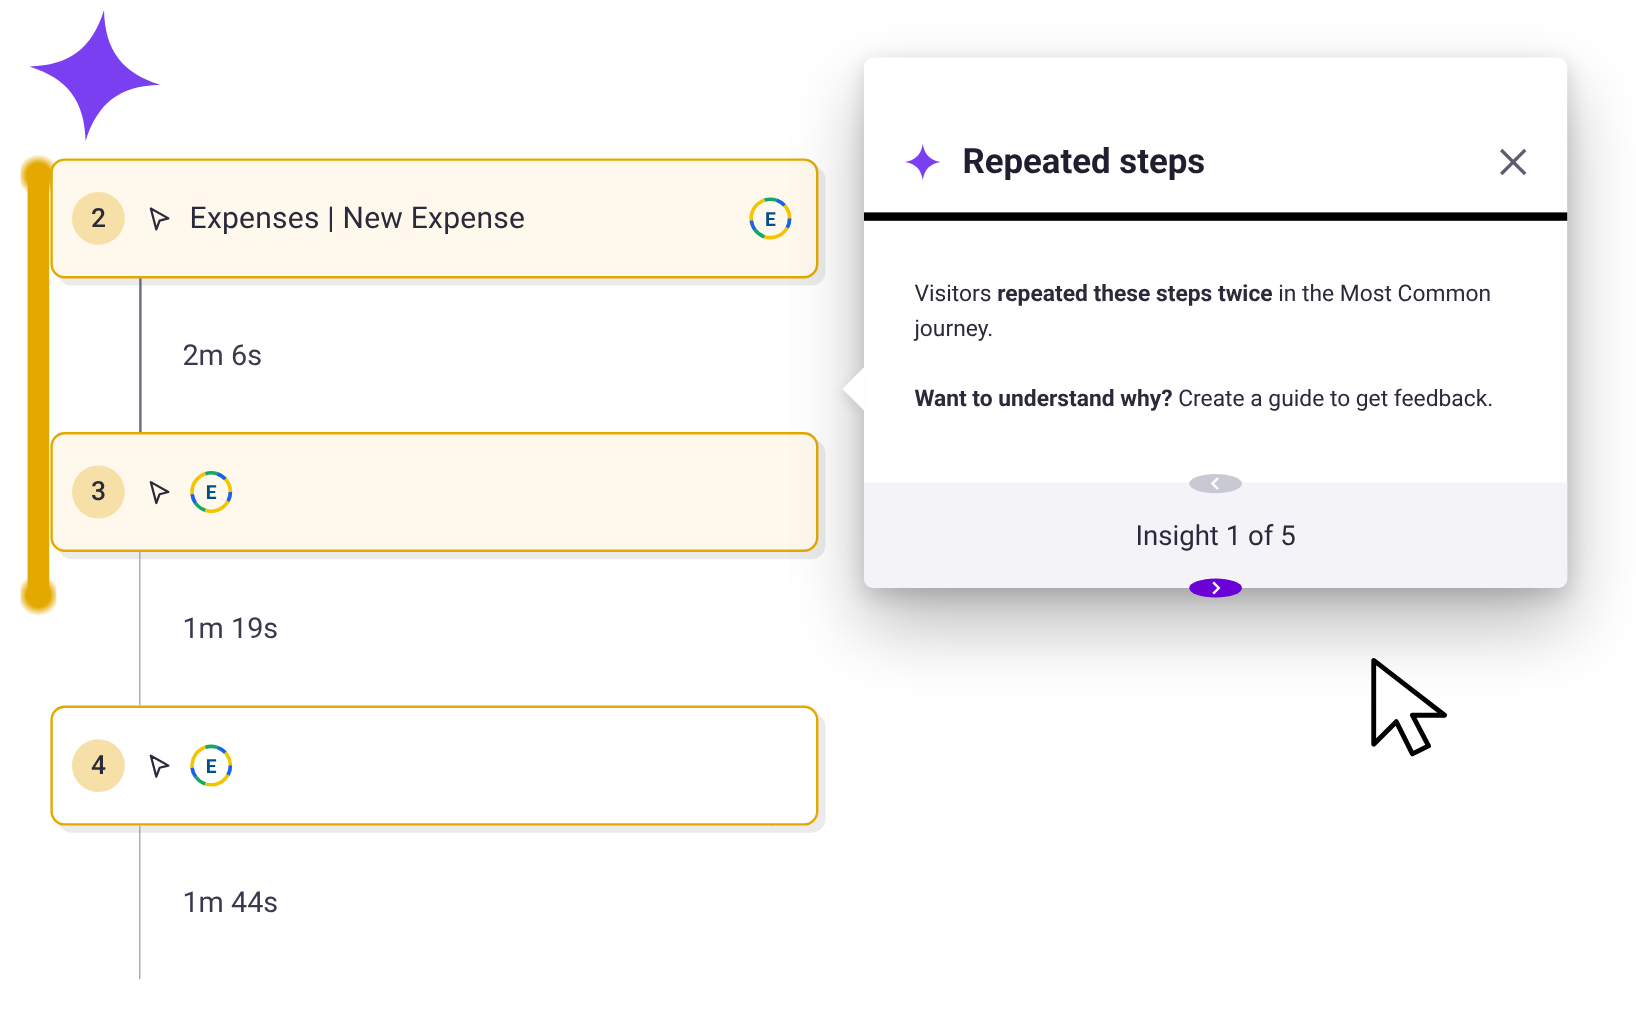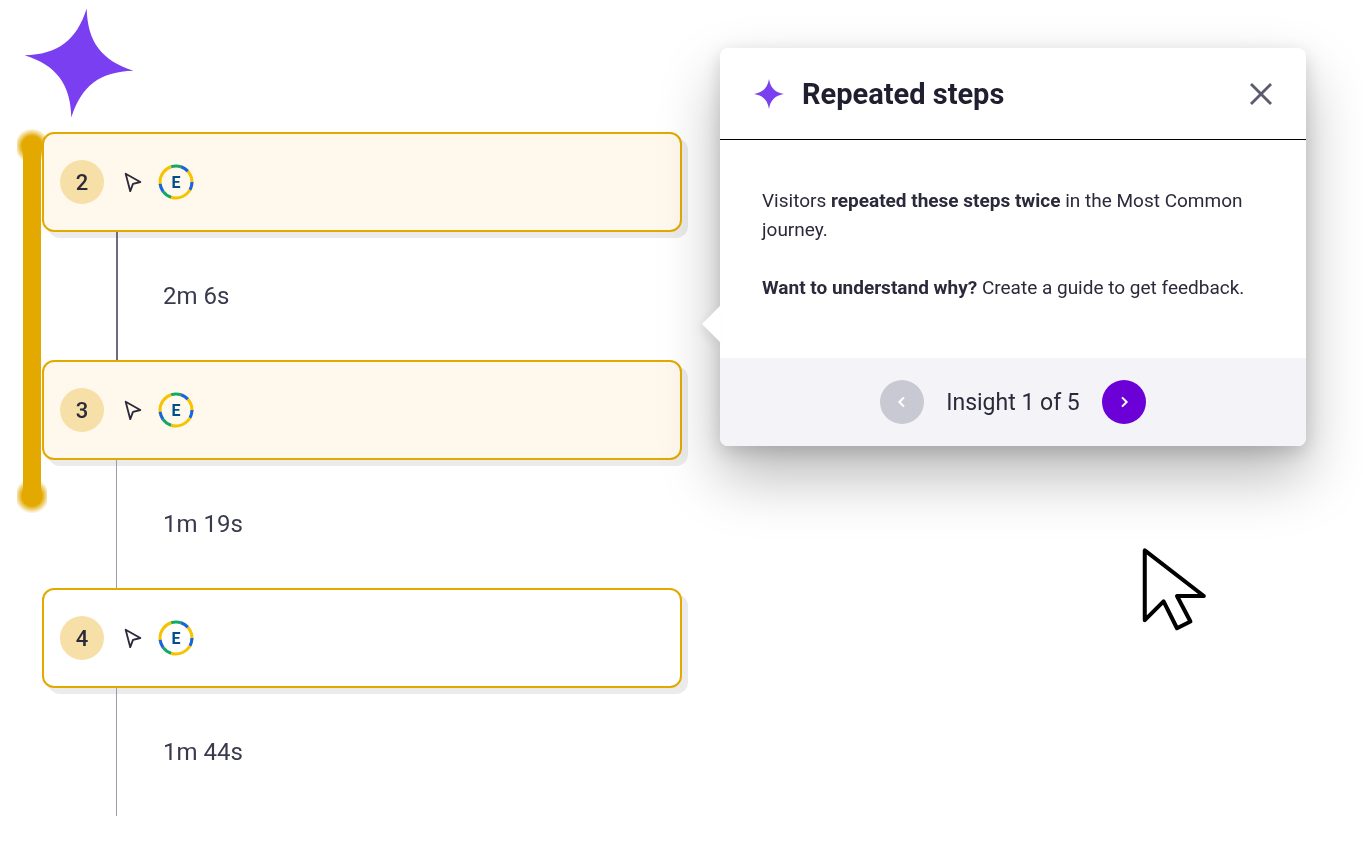--- a/index.html
+++ b/index.html
@@ -101,21 +101,21 @@
   }
   .duration-gap .line {
     position: absolute;
     left: 74px;
     top: 0; bottom: 0;
     width: 2px;
     background: #6B6B80;
   }
   .duration-gap.thin .line { width: 1px; background: #9A9AAD; }
   .duration-label {
-    margin-left: 47px;
+    margin-left: 36px;
     font-size: 24px;
     color: #3A3A4E;
   }
 
   
   .popover {
     position: absolute;
     left: 720px;
     top: 48px;
     width: 586px;
@@ -130,21 +130,22 @@
     border-top: 18px solid transparent;
     border-bottom: 18px solid transparent;
     border-right: 18px solid #fff;
     filter: drop-shadow(-4px 4px 4px rgba(0,0,0,0.06));
   }
   .popover-header {
     height: 92px;
     display: flex;
     align-items: center;
     padding: 0 30px 0 34px;
-    border-bottom: 1px solid #000000;
+    border-bottom: 7px solid #000000;
+    margin-top: 44px;
   }
   .popover-title {
     font-size: 29px;
     font-weight: 700;
     color: #1F1F30;
     flex: 1;
     margin-left: 18px;
   }
   .close-btn {
     width: 30px; height: 30px;
@@ -162,20 +163,21 @@
   .popover-body p:last-child { margin-bottom: 12px; }
   .popover-body b { font-weight: 700; }
   .popover-footer {
     height: 88px;
     background: #F4F4F8;
     border-radius: 0 0 8px 8px;
     display: flex;
     align-items: center;
     justify-content: center;
     gap: 22px;
+    flex-direction: column;
   }
   .nav-btn {
     width: 44px; height: 44px;
     border-radius: 50%;
     display: flex; align-items: center; justify-content: center;
     cursor: pointer;
   }
   .nav-btn.prev { background: #C9C9D3; }
   .nav-btn.next { background: #6B00D7; }
   .nav-btn svg { stroke: #fff; stroke-width: 3; fill: none; }
@@ -206,20 +208,21 @@
 </svg>
 
 <div class="timeline">
   <div class="highlight-rail"></div>
 
   <div class="step-card filled">
     <div class="step-num">2</div>
     <svg class="step-cursor-icon" viewBox="0 0 24 24">
       <path d="M4 3 L20 12 L12 14 L9 22 Z" fill="none" stroke="#2A2A3A" stroke-width="2" stroke-linejoin="round"></path>
     </svg>
+    <div class="step-label">Expenses | New Expense</div>
     <svg class="app-badge" viewBox="0 0 36 36">
       <circle cx="18" cy="18" r="16" fill="none" stroke="#F5C400" stroke-width="3" stroke-dasharray="30 10"></circle>
       <circle cx="18" cy="18" r="16" fill="none" stroke="#14A866" stroke-width="3" stroke-dasharray="10 30" stroke-dashoffset="-30"></circle>
       <circle cx="18" cy="18" r="16" fill="none" stroke="#1463F5" stroke-width="3" stroke-dasharray="8 32" stroke-dashoffset="-40"></circle>
       <text x="18" y="24" text-anchor="middle" font-size="16" font-weight="700" fill="#004F8A">E</text>
     </svg>
   </div>
 
   <div class="duration-gap">
     <div class="line"></div>

